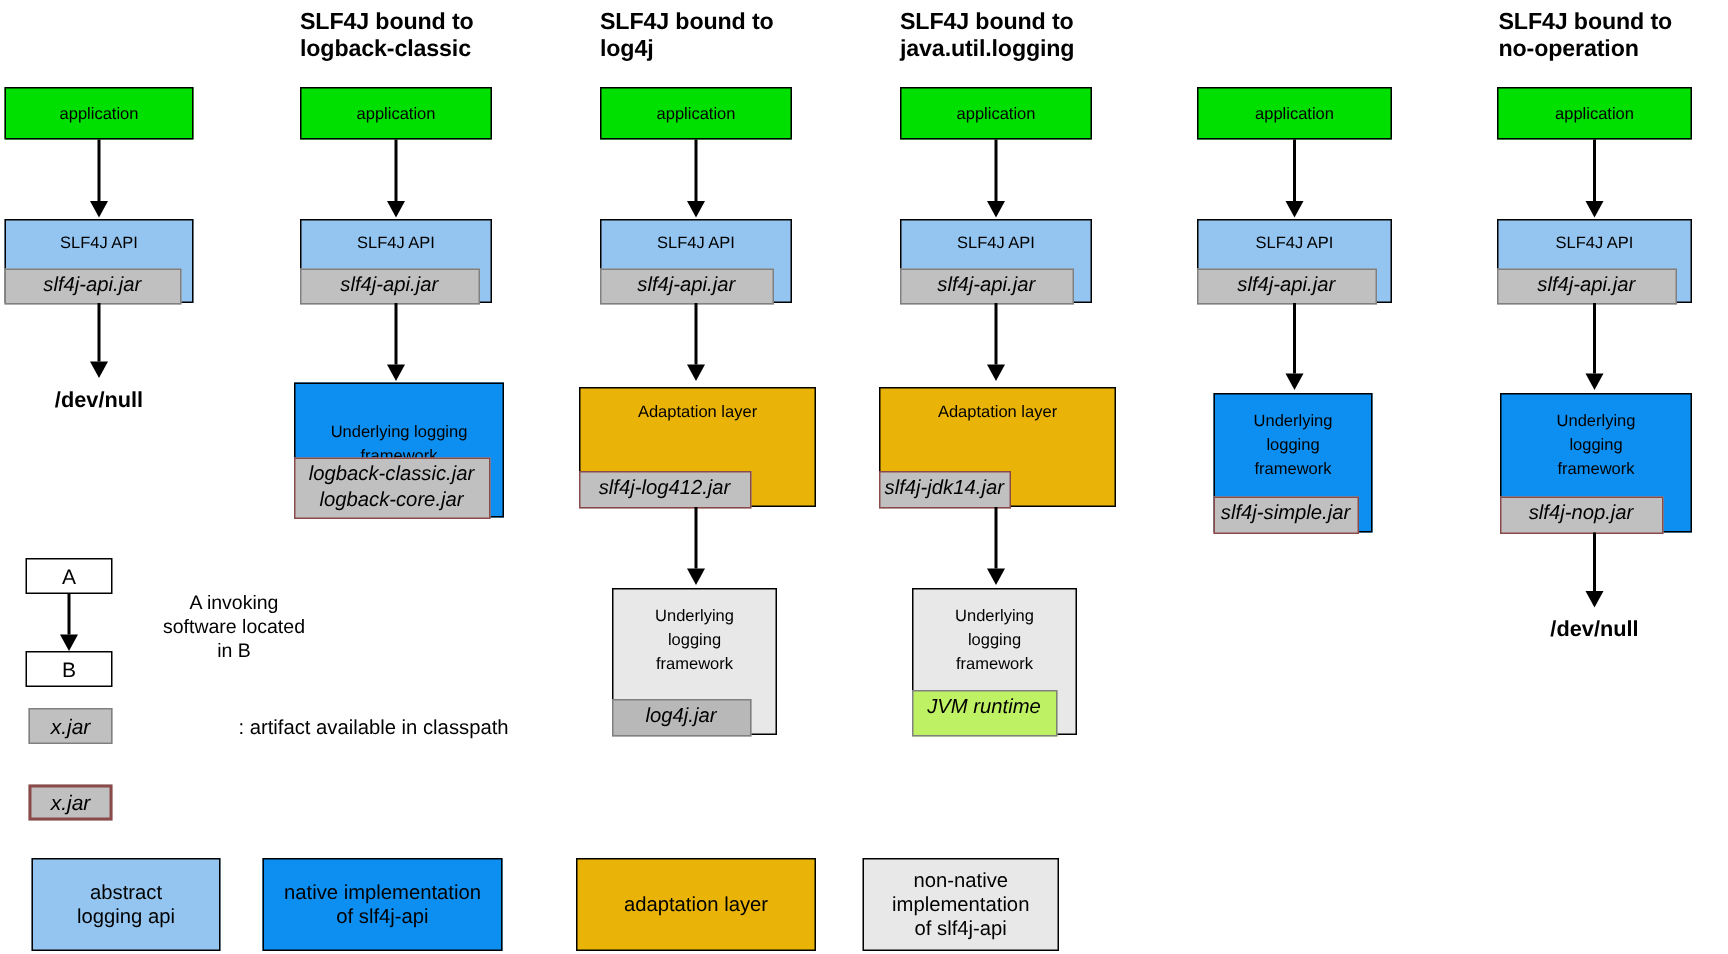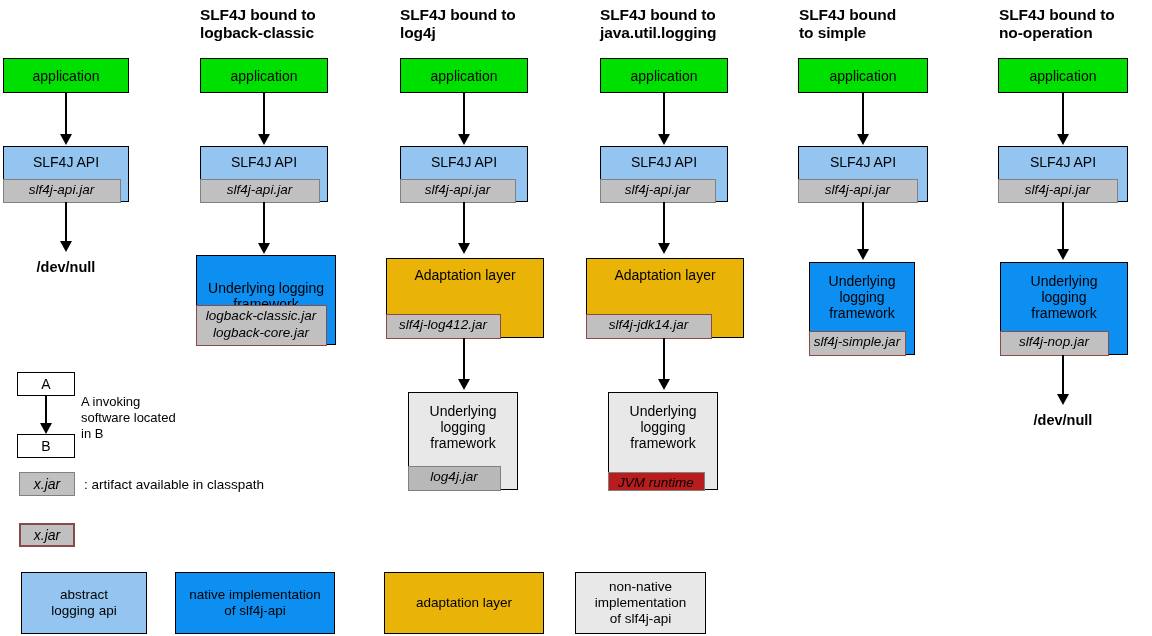--- a/index.html
+++ b/index.html
@@ -26,21 +26,21 @@
   
   .node{
     position:absolute;
     border:1.5px solid #000;
     box-sizing:border-box;
   }
   .node .node-label{
     position:absolute;
     left:0;right:0;top:0;
     text-align:center;
-    font-size:14px;
+    font-size:11px;
     line-height:16px;
     white-space:pre-line;
   }
   .node.center-mid .node-label{
     top:50%;transform:translateY(-50%);
   }
 
   
   .jar{
     position:absolute;
@@ -109,20 +109,21 @@
     font-size:14px;
     display:flex;align-items:center;justify-content:center;
   }
   .legend-chip.plain{border:1.5px solid #808080;}
   .legend-chip.binding{border:2px solid #8b4a4a;}
   .legend-text{
     position:absolute;
     font-size:13px;
     line-height:16px;
     white-space:pre-line;
+    text-align:center;
   }
   .swatch{
     position:absolute;
     border:1.5px solid #000;
     box-sizing:border-box;
     font-size:13.5px;
     line-height:16px;
     text-align:center;
     white-space:pre-line;
     display:flex;align-items:center;justify-content:center;
@@ -132,22 +133,20 @@
 <body>
 
 <div id="stage">
 
   <div class="col-title" style="left:200px;top:6px;width:190px;">SLF4J bound to
 logback-classic</div>
   <div class="col-title" style="left:400px;top:6px;width:190px;">SLF4J bound to
 log4j</div>
   <div class="col-title" style="left:600px;top:6px;width:196px;">SLF4J bound to
 java.util.logging</div>
-  <div class="col-title" style="left:799px;top:6px;width:175px;">SLF4J bound
-to simple</div>
   <div class="col-title" style="left:999px;top:6px;width:190px;">SLF4J bound to
 no-operation</div>
 
   <div class="node center-mid fill-green" style="left:3px;top:58px;width:126px;height:35px;">
     <div class="node-label">application</div>
   </div>
   <div class="arrow" style="left:60px;top:93px;width:12px;height:52px;">
     <div class="shaft" style="height:41px;"></div>
       <div class="head"></div>
   </div>
@@ -223,31 +222,31 @@
   <div class="node fill-lightblue" style="left:600px;top:146px;width:128px;height:56px;">
     <div class="node-label" style="top:7px;">SLF4J API</div>
     <div class="jar plain" style="width:116px;height:24px;">slf4j-api.jar</div>
   </div>
   <div class="arrow" style="left:658px;top:202px;width:12px;height:52px;">
     <div class="shaft" style="height:41px;"></div>
       <div class="head"></div>
   </div>
   <div class="node fill-teal" style="left:586px;top:258px;width:158px;height:80px;">
     <div class="node-label" style="top:8px;">Adaptation layer</div>
-    <div class="jar binding" style="width:126px;height:25px;">slf4j-jdk14.jar</div>
+    <div class="jar binding" style="width:88px;height:25px;">slf4j-jdk14.jar</div>
   </div>
   <div class="arrow" style="left:658px;top:338px;width:12px;height:52px;">
     <div class="shaft" style="height:41px;"></div>
       <div class="head"></div>
   </div>
   <div class="node fill-greylight" style="left:608px;top:392px;width:110px;height:98px;">
     <div class="node-label" style="top:10px;">Underlying
 logging
 framework</div>
-    <div class="jar plain" style="width:97px;height:19px;background:#b91c1c;">JVM runtime</div>
+    <div class="jar plain" style="width:97px;height:31px;background:#bef264;">JVM runtime</div>
   </div>
 
   <div class="node center-mid fill-green" style="left:798px;top:58px;width:130px;height:35px;">
     <div class="node-label">application</div>
   </div>
   <div class="arrow" style="left:857px;top:93px;width:12px;height:52px;">
     <div class="shaft" style="height:41px;"></div>
       <div class="head"></div>
   </div>
   <div class="node fill-lightblue" style="left:798px;top:146px;width:130px;height:56px;">

